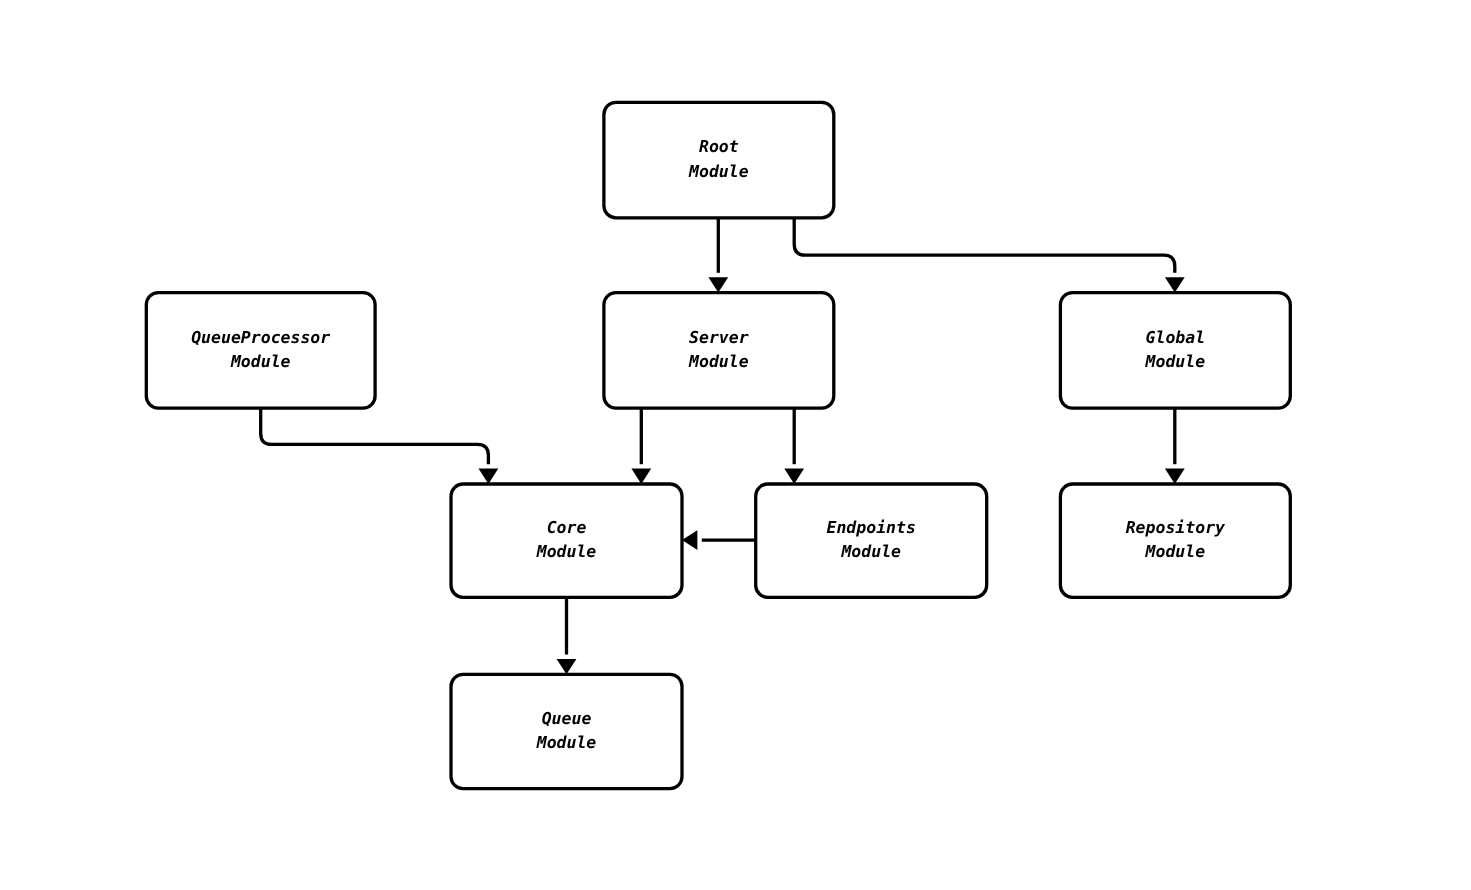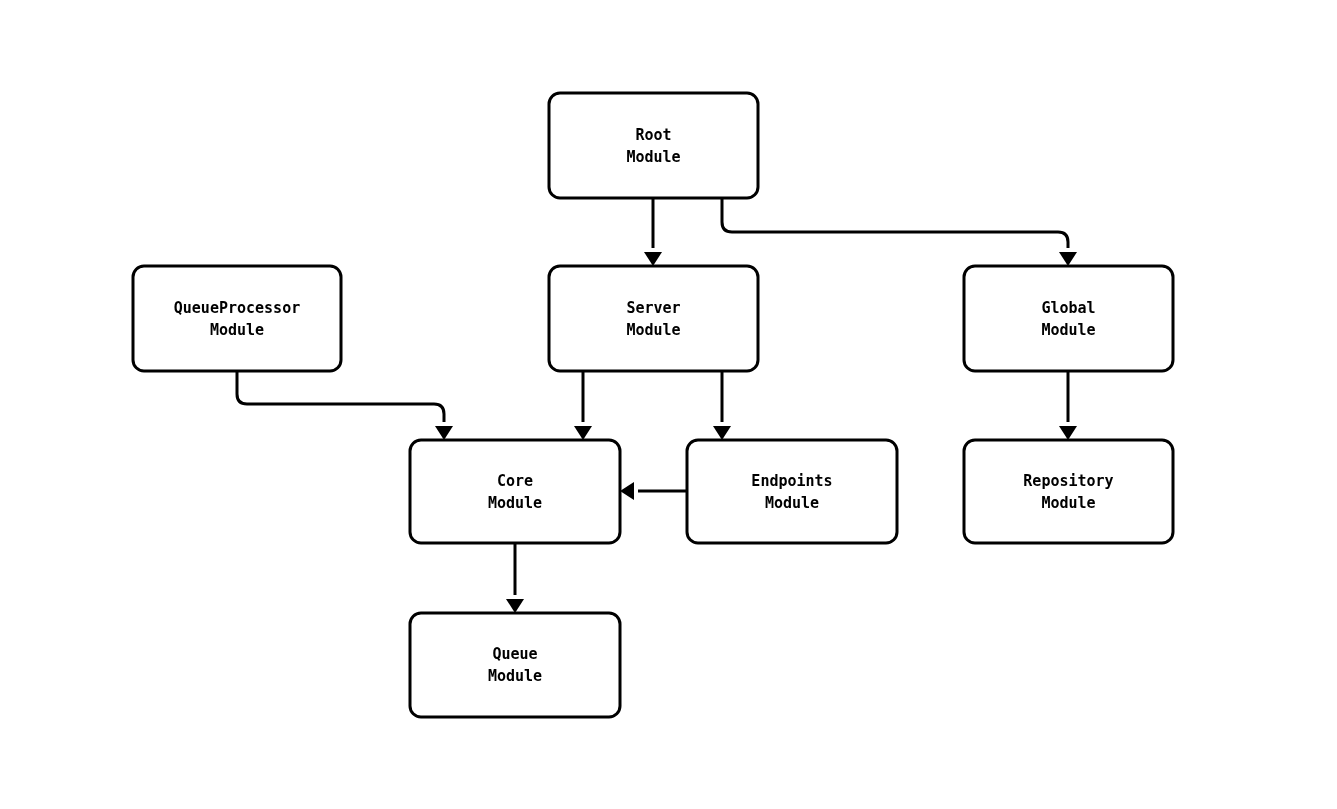--- a/index.html
+++ b/index.html
@@ -11,20 +11,21 @@
     width: 1337px;
     height: 809px;
     overflow: hidden;
     font-family: "DejaVu Sans Mono", "Liberation Mono", monospace;
   }
   #diagram-root {
     position: relative;
     width: 1337px;
     height: 809px;
     background: #ffffff;
+    font-style: italic;
   }
   svg#graph {
     display: block;
     width: 1337px;
     height: 809px;
   }
   .node-rect {
     fill: #ffffff;
     stroke: #000000;
     stroke-width: 3;

